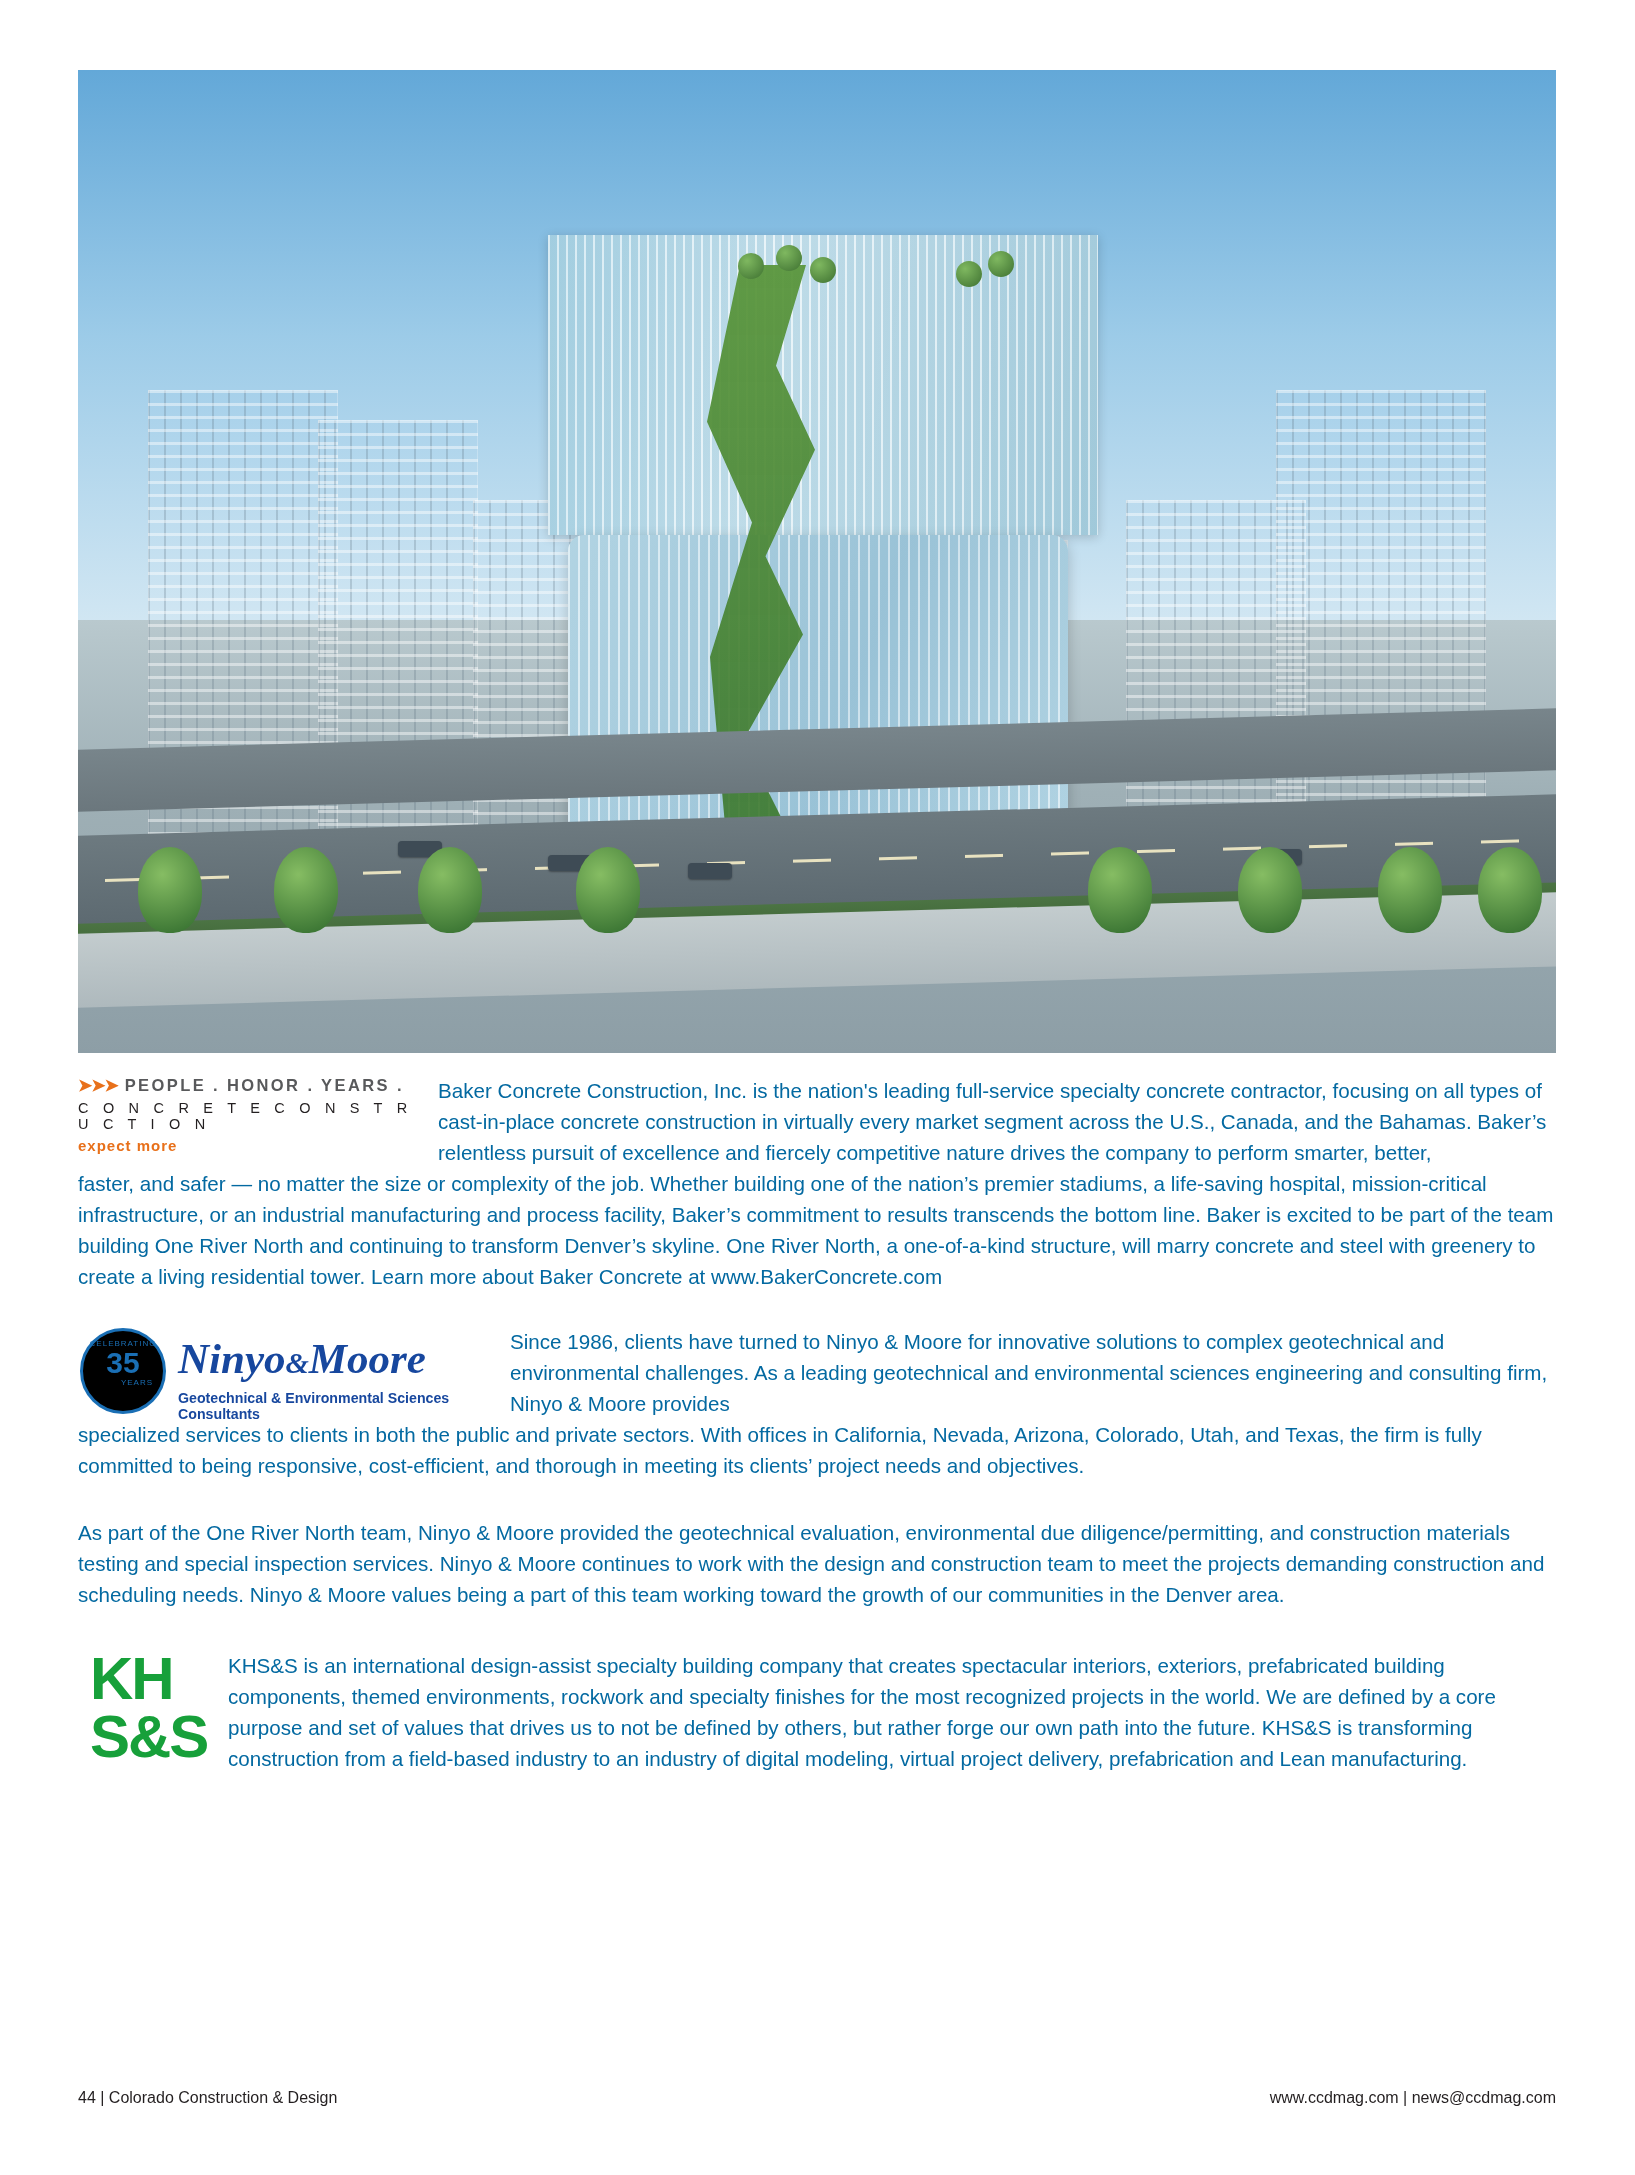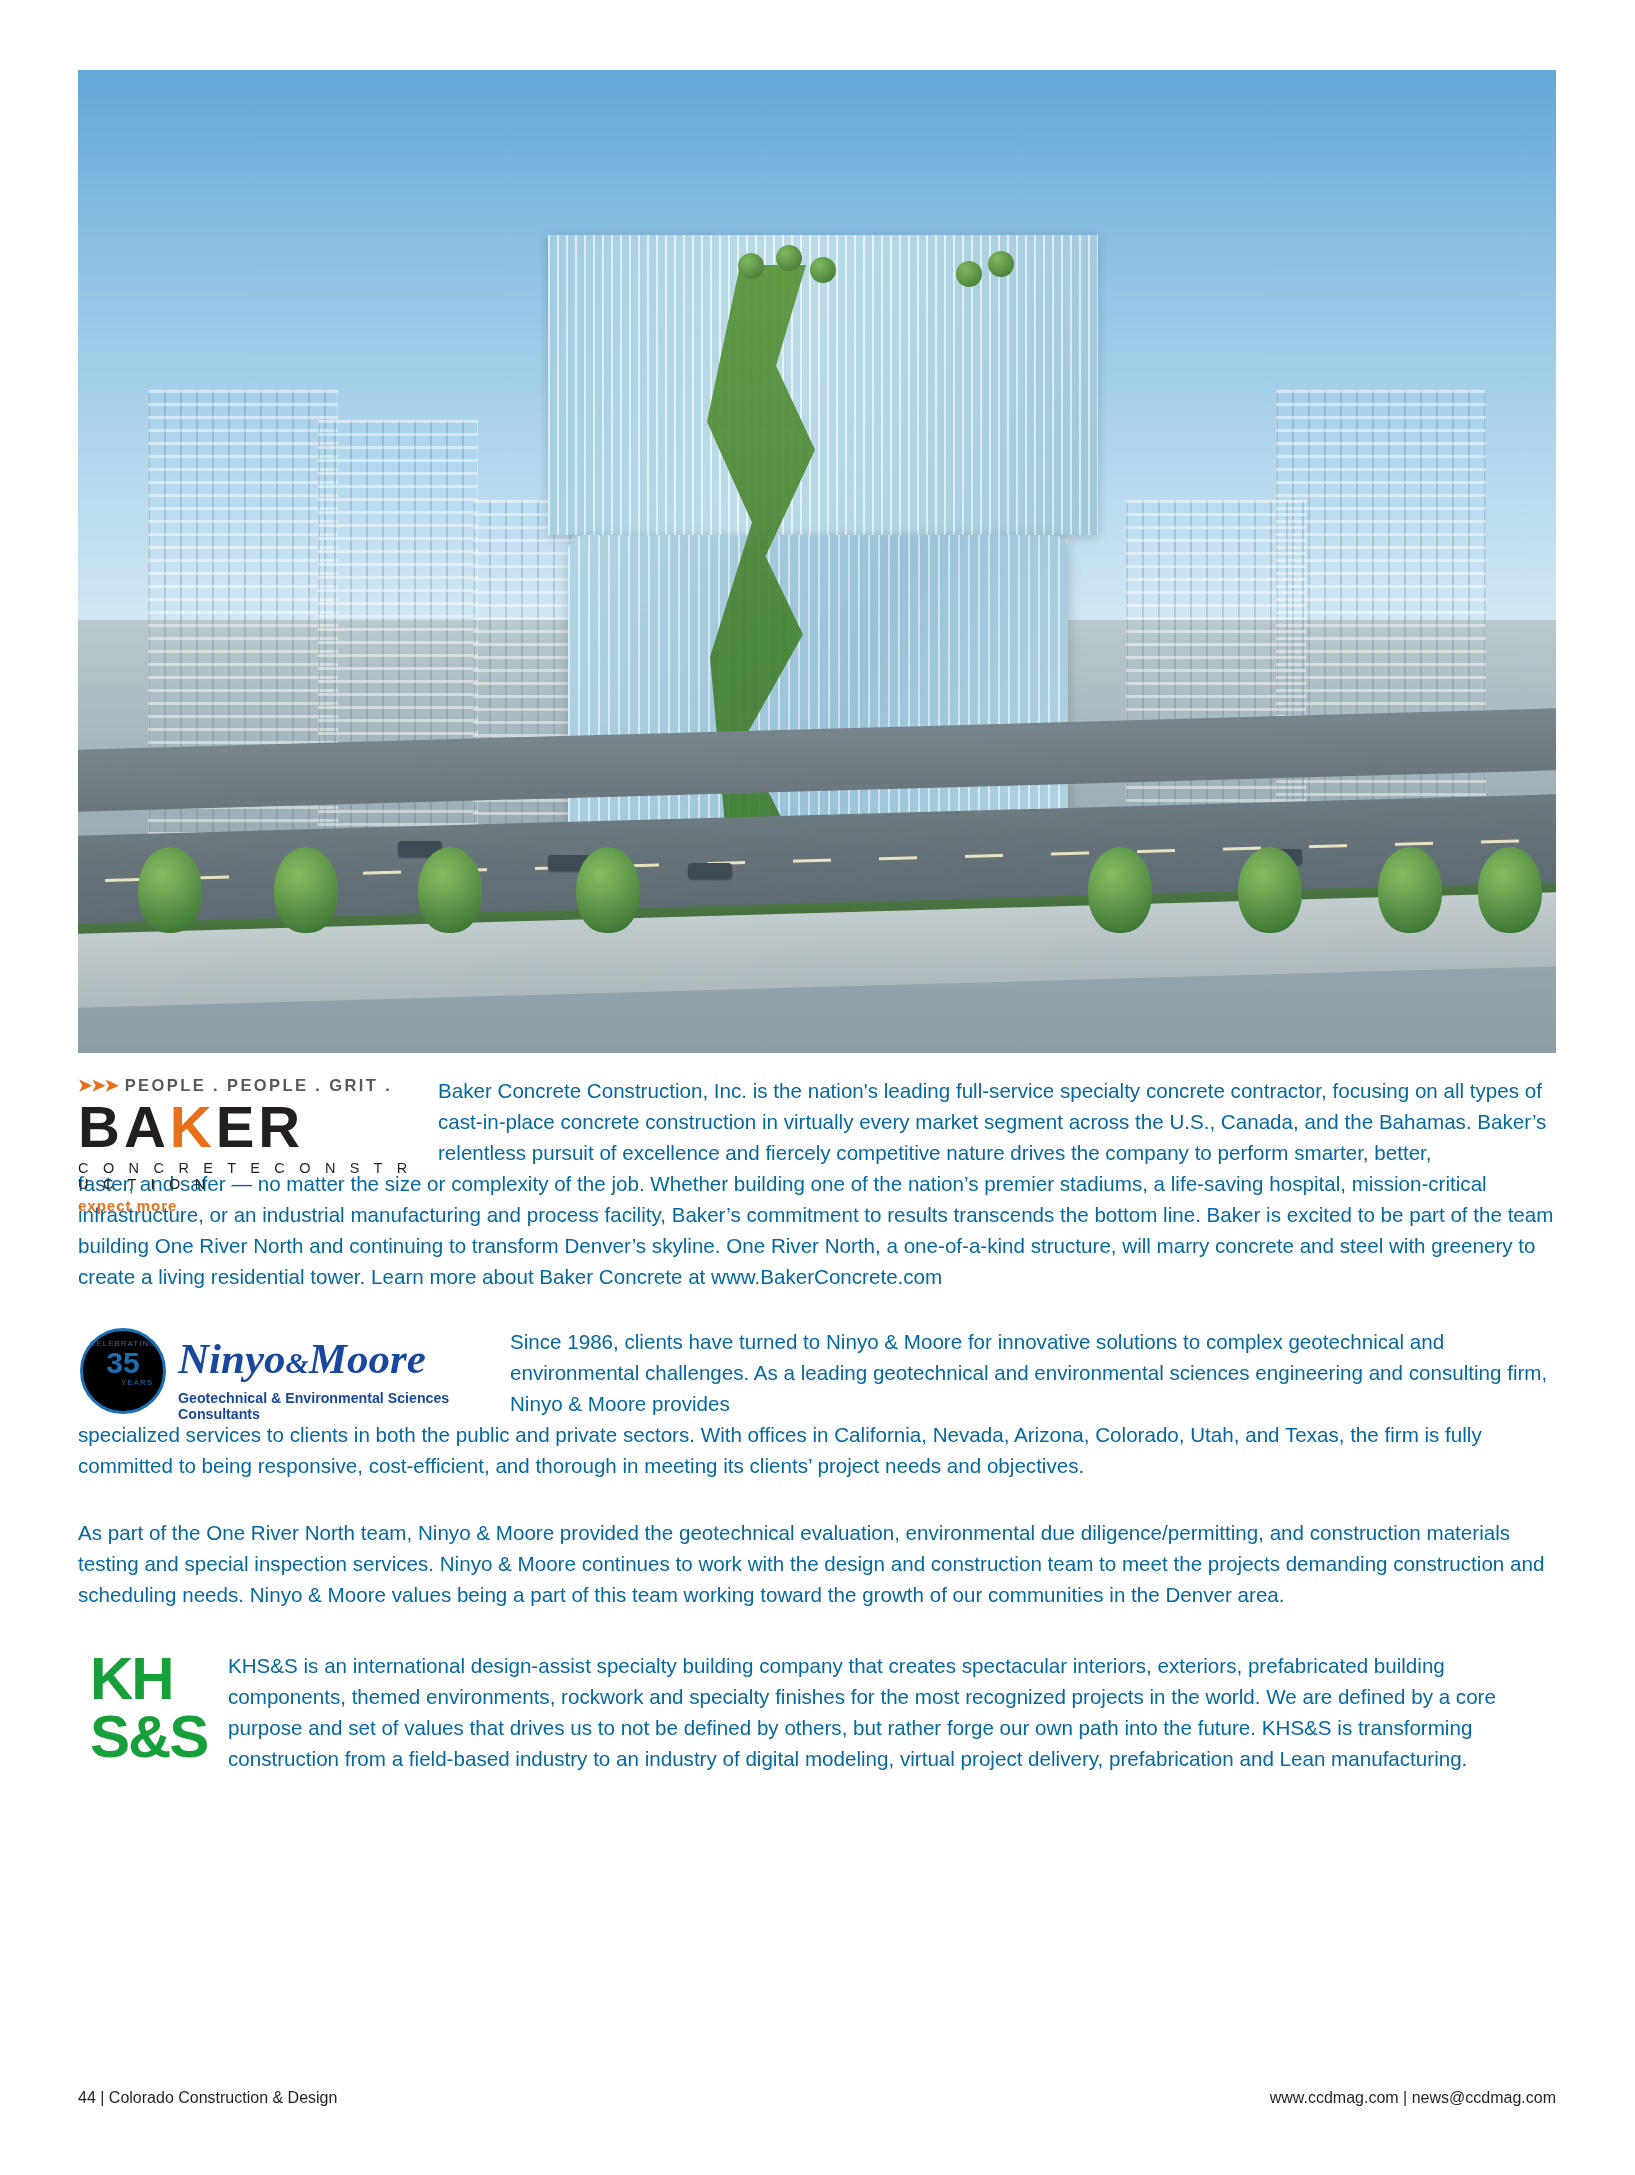--- a/index.html
+++ b/index.html
@@ -327,23 +327,22 @@
     <div class="street-tree" style="left:1300px;"></div>
     <div class="street-tree" style="left:1400px;"></div>
   </div>
 
   <div class="content">
 
     <div class="block">
       <div class="logo-baker">
         <div class="baker-tag">
           <span class="baker-chev">➤➤➤</span>
-          <span>PEOPLE . PEOPLE . GRIT .</span>
+          <span>PEOPLE . HONOR . YEARS .</span>
         </div>
-        <div class="baker-word"><span>BA</span><span class="k">K</span><span>ER</span></div>
         <div class="baker-sub">C O N C R E T E   C O N S T R U C T I O N</div>
         <div class="baker-more">expect more</div>
       </div>
       <p class="float-para">Baker Concrete Construction, Inc. is the nation's leading full-service specialty concrete contractor, focusing on all types of cast-in-place concrete construction in virtually every market segment across the U.S., Canada, and the Bahamas. Baker’s relentless pursuit of excellence and fiercely competitive nature drives the company to perform smarter, better,</p>
       <p class="full-para">faster, and safer — no matter the size or complexity of the job. Whether building one of the nation’s premier stadiums, a life-saving hospital, mission-critical infrastructure, or an industrial manufacturing and process facility, Baker’s commitment to results transcends the bottom line. Baker is excited to be part of the team building One River North and continuing to transform Denver’s skyline. One River North, a one-of-a-kind structure, will marry concrete and steel with greenery to create a living residential tower. Learn more about Baker Concrete at www.BakerConcrete.com</p>
     </div>
 
     <div class="block" style="margin-top:34px;">
       <div class="logo-ninyo">
         <div class="seal">

